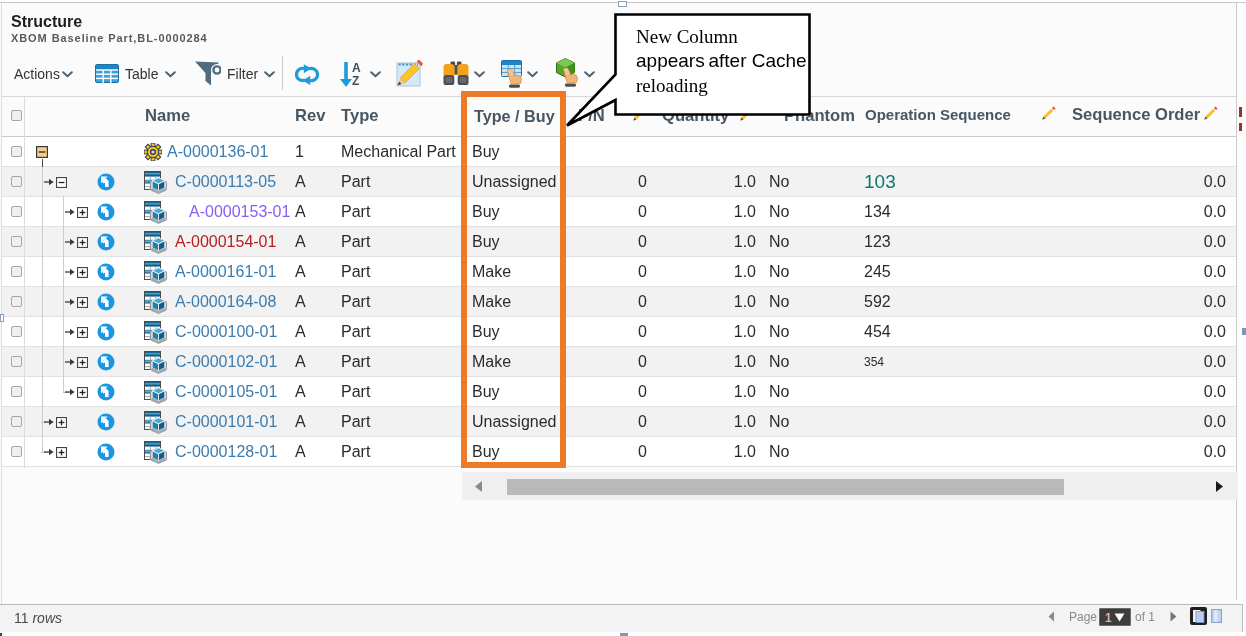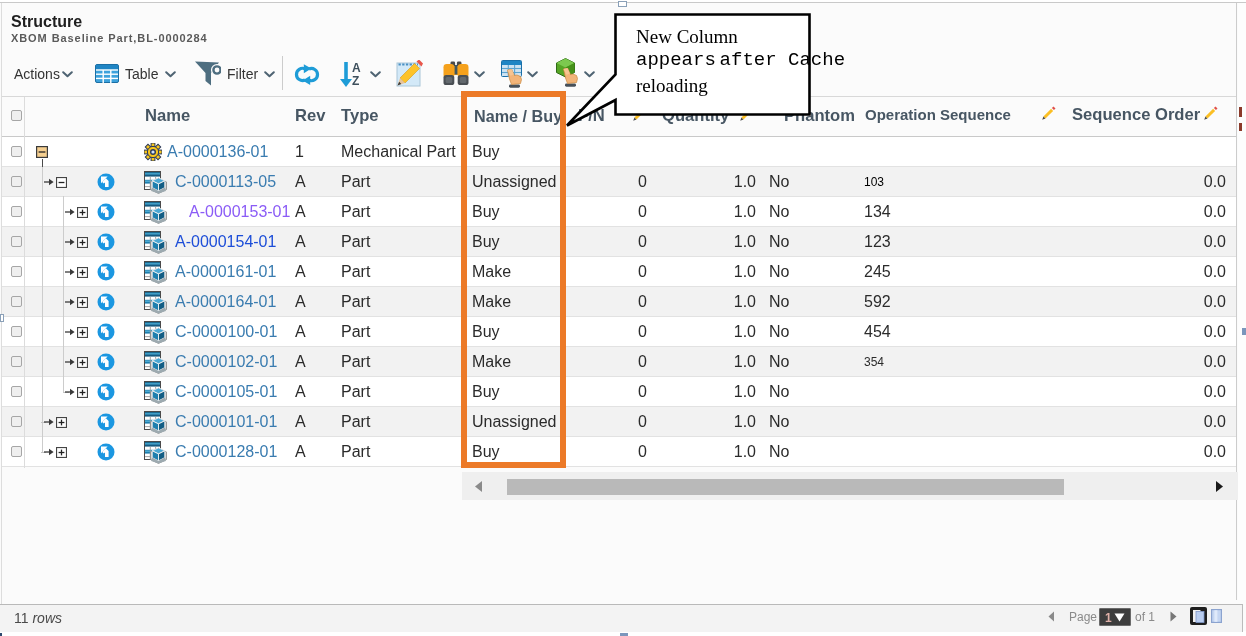--- a/index.html
+++ b/index.html
@@ -118,21 +118,21 @@
 <path d="M 2.5 1 L 6.5 0 L 9.5 6.5 L 12 6 L 15.5 7.5 L 16.5 10.5 L 15.5 14.5 L 6.5 15.5 L 4.5 10 Z" fill="#f2b479" stroke="#c8883f" stroke-width="0.7"></path>
 <path d="M 2.5 1 L 6.5 0 L 9 5.5 L 5.5 6.8 Z" fill="#f6c492"></path>
 </svg>
 <div class="abs" style="left:2px;top:96px;width:1234px;height:1px;background:#d8d8d8;"></div>
 <div class="abs" style="left:2px;top:136px;width:1234px;height:1px;background:#c9c9c9;"></div>
 <div class="cb" style="left:11px;top:110px"></div>
 <div class="abs" style="left:24px;top:97px;width:1px;height:370px;background:#dcdcdc;"></div>
 <div class="t" style="left:145px;top:108px;font-size:16.6px;line-height:16.6px;color:#475663;font-weight:bold;">Name</div>
 <div class="t" style="left:295px;top:108px;font-size:16.6px;line-height:16.6px;color:#475663;font-weight:bold;">Rev</div>
 <div class="t" style="left:341px;top:108px;font-size:16.6px;line-height:16.6px;color:#475663;font-weight:bold;">Type</div>
-<div class="t" style="left:474px;top:108px;font-size:16.2px;line-height:16.2px;color:#475663;font-weight:bold;">Name / Buy</div>
+<div class="t" style="left:474px;top:108px;font-size:16.2px;line-height:16.2px;color:#475663;font-weight:bold;">Type / Buy</div>
 <div class="t" style="left:578px;top:108px;font-size:16.6px;line-height:16.6px;color:#475663;font-weight:bold;">F/N</div>
 <div class="t" style="left:662px;top:108px;font-size:16.6px;line-height:16.6px;color:#475663;font-weight:bold;">Quantity</div>
 <div class="t" style="left:784px;top:108px;font-size:16.6px;line-height:16.6px;color:#475663;font-weight:bold;">Phantom</div>
 <div class="t" style="left:865px;top:107px;font-size:15px;line-height:16.6px;color:#475663;font-weight:bold;">Operation Sequence</div>
 <div class="t" style="left:1072px;top:107px;font-size:16.6px;line-height:16.6px;color:#475663;font-weight:bold;">Sequence Order</div>
 <svg class="abs" style="left:631px;top:106px" width="17" height="17" viewBox="0 0 15 15">
 <polygon points="3,10.2 9.8,3.4 11.6,5.2 4.8,12" fill="#fbbf24"></polygon>
 <polygon points="10.5,2.7 11.9,1.3 13.7,3.1 12.3,4.5" fill="#e05048"></polygon>
 <polygon points="3,10.2 4.8,12 2,13 " fill="#4a4a4a"></polygon>
 </svg>
@@ -228,21 +228,21 @@
 <polygon points="14.5,13.9 8.2,10.8 8.2,17.6 14.5,20.9" fill="#1f7fae" stroke="#f2f2f2" stroke-width="0.9"></polygon>
 <polygon points="14.5,20.9 20.8,17.6 21.9,20.9 14.5,23.5 7.1,20.9 8.2,17.6" fill="#9daab0"></polygon>
 </svg>
 <div class="t" style="left:175px;top:174px;font-size:16px;line-height:16px;color:#3a7cb0;">C-0000113-05</div>
 <div class="t" style="left:295px;top:174px;font-size:16px;line-height:16px;color:#2b2b2b;">A</div>
 <div class="t" style="left:341px;top:174px;font-size:16px;line-height:16px;color:#2b2b2b;">Part</div>
 <div class="t" style="left:472px;top:174px;font-size:16px;line-height:16px;color:#2b2b2b;">Unassigned</div>
 <div class="t" style="left:600px;top:174px;width:47px;text-align:right;font-size:16px;line-height:16px;color:#2b2b2b;">0</div>
 <div class="t" style="left:700px;top:174px;width:56px;text-align:right;font-size:16px;line-height:16px;color:#2b2b2b;">1.0</div>
 <div class="t" style="left:769px;top:174px;font-size:16px;line-height:16px;color:#2b2b2b;">No</div>
-<div class="t" style="left:864px;top:174px;font-size:12px;line-height:16px;color:#000000;">103</div>
+<div class="t" style="left:864px;top:174px;font-size:19px;line-height:16px;color:#0f766e;">103</div>
 <div class="t" style="left:1170px;top:174px;width:56px;text-align:right;font-size:16px;line-height:16px;color:#2b2b2b;">0.0</div>
 <div class="cb" style="left:11px;top:206px"></div>
 <svg class="abs" style="left:65px;top:207px" width="10" height="10" viewBox="0 0 10 10">
 <line x1="0" y1="5" x2="5.5" y2="5" stroke="#3a3a3a" stroke-width="1.3"></line>
 <polygon points="5,1.8 9.6,5 5,8.2" fill="#3a3a3a"></polygon>
   </svg>
 <svg class="abs" style="left:77px;top:206.5px" width="11" height="11" viewBox="0 0 11 11">
 <rect x="0.55" y="0.55" width="9.9" height="9.9" fill="#ffffff" stroke="#444444" stroke-width="1.1"></rect>
 <line x1="2.6" y1="5.5" x2="8.4" y2="5.5" stroke="#222" stroke-width="1.3"></line>
     <line x1="5.5" y1="2.6" x2="5.5" y2="8.4" stroke="#222" stroke-width="1.3"></line>
@@ -303,21 +303,21 @@
 <line x1="6.3" y1="6.6" x2="6.3" y2="19.5"></line>
       <line x1="11.6" y1="6.6" x2="11.6" y2="19.5"></line>
 <line x1="1" y1="16.6" x2="16" y2="16.6"></line>
 </g>
 <polygon points="14.5,8.2 22.4,11.9 22.4,19.6 14.5,23.4 6.6,19.6 6.6,11.9" fill="#d8d8d8" stroke="#8a8a8a" stroke-width="0.9"></polygon>
 <polygon points="14.5,7.8 20.8,10.8 14.5,13.9 8.2,10.8" fill="#4aa8d4" stroke="#f2f2f2" stroke-width="0.9"></polygon>
 <polygon points="14.5,13.9 20.8,10.8 20.8,17.6 14.5,20.9" fill="#135d84" stroke="#f2f2f2" stroke-width="0.9"></polygon>
 <polygon points="14.5,13.9 8.2,10.8 8.2,17.6 14.5,20.9" fill="#1f7fae" stroke="#f2f2f2" stroke-width="0.9"></polygon>
 <polygon points="14.5,20.9 20.8,17.6 21.9,20.9 14.5,23.5 7.1,20.9 8.2,17.6" fill="#9daab0"></polygon>
 </svg>
-<div class="t" style="left:175px;top:234px;font-size:16px;line-height:16px;color:#1d4ed8;">A-0000154-01</div>
+<div class="t" style="left:175px;top:234px;font-size:16px;line-height:16px;color:#b91c1c;">A-0000154-01</div>
 <div class="t" style="left:295px;top:234px;font-size:16px;line-height:16px;color:#2b2b2b;">A</div>
 <div class="t" style="left:341px;top:234px;font-size:16px;line-height:16px;color:#2b2b2b;">Part</div>
 <div class="t" style="left:472px;top:234px;font-size:16px;line-height:16px;color:#2b2b2b;">Buy</div>
 <div class="t" style="left:600px;top:234px;width:47px;text-align:right;font-size:16px;line-height:16px;color:#2b2b2b;">0</div>
 <div class="t" style="left:700px;top:234px;width:56px;text-align:right;font-size:16px;line-height:16px;color:#2b2b2b;">1.0</div>
 <div class="t" style="left:769px;top:234px;font-size:16px;line-height:16px;color:#2b2b2b;">No</div>
 <div class="t" style="left:864px;top:234px;font-size:16px;line-height:16px;color:#2b2b2b;">123</div>
 <div class="t" style="left:1170px;top:234px;width:56px;text-align:right;font-size:16px;line-height:16px;color:#2b2b2b;">0.0</div>
 <div class="cb" style="left:11px;top:266px"></div>
 <svg class="abs" style="left:65px;top:267px" width="10" height="10" viewBox="0 0 10 10">
@@ -385,21 +385,21 @@
 <line x1="6.3" y1="6.6" x2="6.3" y2="19.5"></line>
       <line x1="11.6" y1="6.6" x2="11.6" y2="19.5"></line>
 <line x1="1" y1="16.6" x2="16" y2="16.6"></line>
 </g>
 <polygon points="14.5,8.2 22.4,11.9 22.4,19.6 14.5,23.4 6.6,19.6 6.6,11.9" fill="#d8d8d8" stroke="#8a8a8a" stroke-width="0.9"></polygon>
 <polygon points="14.5,7.8 20.8,10.8 14.5,13.9 8.2,10.8" fill="#4aa8d4" stroke="#f2f2f2" stroke-width="0.9"></polygon>
 <polygon points="14.5,13.9 20.8,10.8 20.8,17.6 14.5,20.9" fill="#135d84" stroke="#f2f2f2" stroke-width="0.9"></polygon>
 <polygon points="14.5,13.9 8.2,10.8 8.2,17.6 14.5,20.9" fill="#1f7fae" stroke="#f2f2f2" stroke-width="0.9"></polygon>
 <polygon points="14.5,20.9 20.8,17.6 21.9,20.9 14.5,23.5 7.1,20.9 8.2,17.6" fill="#9daab0"></polygon>
 </svg>
-<div class="t" style="left:175px;top:294px;font-size:16px;line-height:16px;color:#3a7cb0;">A-0000164-01</div>
+<div class="t" style="left:175px;top:294px;font-size:16px;line-height:16px;color:#3a7cb0;">A-0000164-08</div>
 <div class="t" style="left:295px;top:294px;font-size:16px;line-height:16px;color:#2b2b2b;">A</div>
 <div class="t" style="left:341px;top:294px;font-size:16px;line-height:16px;color:#2b2b2b;">Part</div>
 <div class="t" style="left:472px;top:294px;font-size:16px;line-height:16px;color:#2b2b2b;">Make</div>
 <div class="t" style="left:600px;top:294px;width:47px;text-align:right;font-size:16px;line-height:16px;color:#2b2b2b;">0</div>
 <div class="t" style="left:700px;top:294px;width:56px;text-align:right;font-size:16px;line-height:16px;color:#2b2b2b;">1.0</div>
 <div class="t" style="left:769px;top:294px;font-size:16px;line-height:16px;color:#2b2b2b;">No</div>
 <div class="t" style="left:864px;top:294px;font-size:16px;line-height:16px;color:#2b2b2b;">592</div>
 <div class="t" style="left:1170px;top:294px;width:56px;text-align:right;font-size:16px;line-height:16px;color:#2b2b2b;">0.0</div>
 <div class="cb" style="left:11px;top:326px"></div>
 <svg class="abs" style="left:65px;top:327px" width="10" height="10" viewBox="0 0 10 10">
@@ -634,18 +634,18 @@
 </svg>
 <svg class="abs" style="left:1211px;top:609px" width="11" height="14" viewBox="0 0 11 14">
 <rect x="0.6" y="0.6" width="9.8" height="12.8" fill="#c5d6f2" stroke="#8ba3cf" stroke-width="1.2"></rect>
 <rect x="3.4" y="1.2" width="3" height="11.6" fill="#e0eafa"></rect>
 </svg>
 <div class="abs" style="left:461px;top:91px;width:105px;height:377px;border:6px solid #ec7a28;box-sizing:border-box;"></div>
 <svg class="abs" style="left:0px;top:0px" width="1246" height="636" viewBox="0 0 1246 636" pointer-events="none">
 <polygon points="615.5,14.5 809.5,14.5 809.5,114.5 615.5,114.5 615.5,100 567,125.5 615.5,74.5" fill="#ffffff" stroke="#000000" stroke-width="2.6" stroke-linejoin="miter"></polygon>
 </svg>
 <div class="t" style="left:636px;top:27px;font-size:19px;line-height:19px;color:#000000;font-family:'Liberation Serif',serif;">New Column</div>
-<div class="t" style="left:636px;top:51px;font-size:19px;line-height:19px;color:#000000;font-family:Liberation Mono, monospace;">appears after Cache</div>
+<div class="t" style="left:636px;top:51px;font-size:19px;line-height:19px;color:#000000;font-family:Liberation Sans, sans-serif;">appears after Cache</div>
 <div class="t" style="left:636px;top:76px;font-size:19px;line-height:19px;color:#000000;font-family:'Liberation Serif',serif;">reloading</div>
 <div class="abs" style="left:0px;top:633px;width:2px;height:3px;background:#2e4a6e;"></div>
 <div class="abs" style="left:618px;top:1px;width:9px;height:6px;background:#ffffff;border:1.5px solid #8aa0b8;box-sizing:border-box;"></div>
 <div class="abs" style="left:620px;top:633px;width:8px;height:3px;background:#7b96bc;"></div>
 <div class="abs" style="left:0px;top:314px;width:4px;height:8px;background:#ffffff;border:1.5px solid #8aa0b8;box-sizing:border-box;"></div>
 <div class="abs" style="left:1242px;top:328px;width:4px;height:7px;background:#7b96bc;"></div>
 </body></html>

